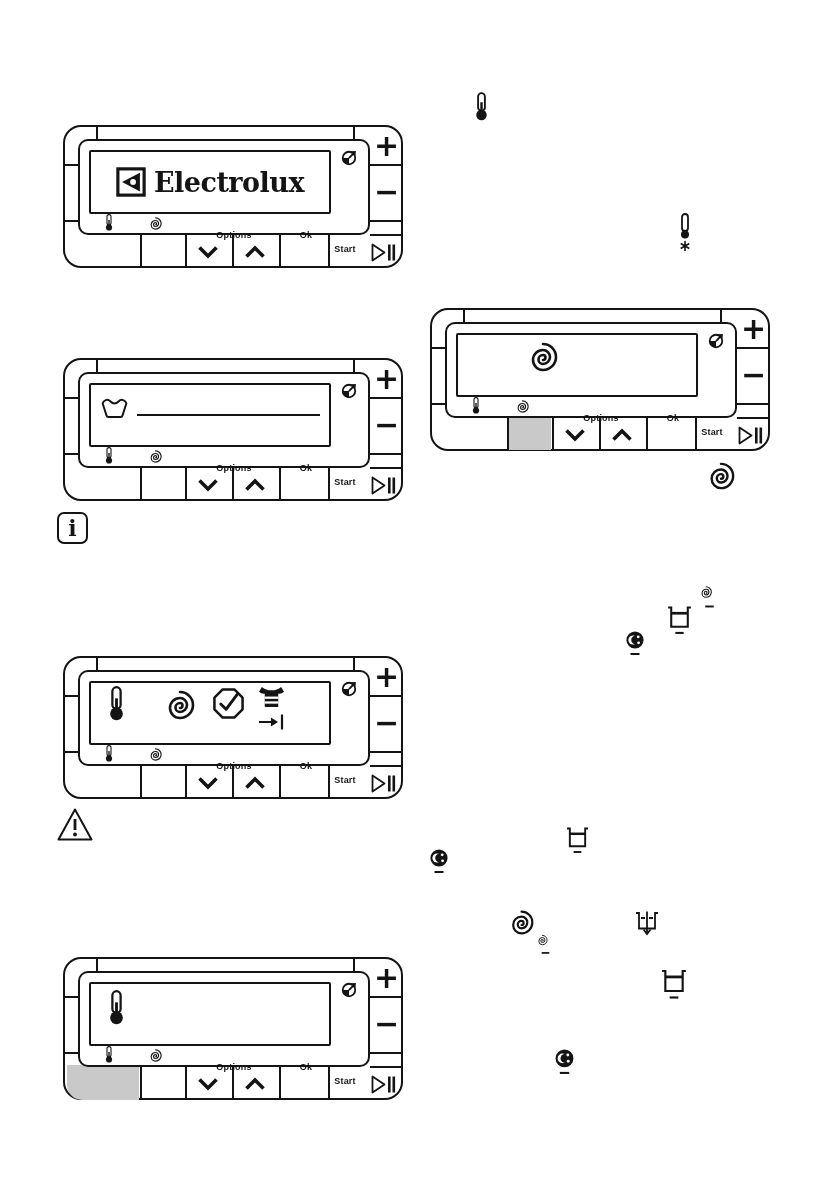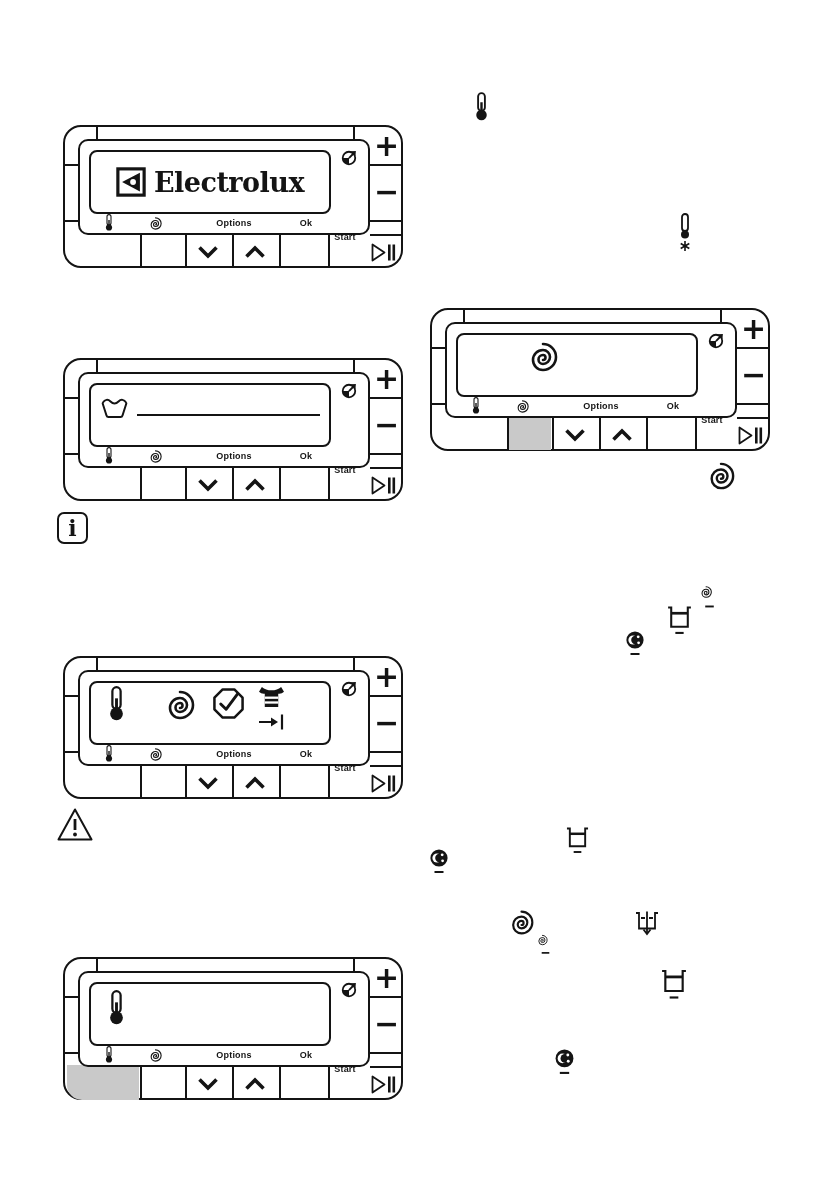--- a/index.html
+++ b/index.html
@@ -5,25 +5,25 @@
   :root{ --ink:#141414; --hl:#c9c9c9; }
   html,body{margin:0;padding:0;background:#fff;}
   #page{position:relative;width:840px;height:1190px;background:#fff;font-family:"Liberation Sans",sans-serif;overflow:hidden;}
   svg{display:block;color:var(--ink);}
 
   
   .panel{position:absolute;width:340px;height:143px;border:2px solid var(--ink);border-radius:18px;background:#fff;box-sizing:border-box;}
   .p-a{left:63px;top:125px;} .p-b{left:63px;top:358px;} .p-c{left:430px;top:308px;}
   .p-d{left:63px;top:656px;} .p-e{left:63px;top:957px;}
   .module{position:absolute;left:13px;top:12px;width:292px;height:96px;border:2px solid var(--ink);border-radius:10px;box-sizing:border-box;background:#fff;}
-  .screen{position:absolute;left:9px;top:9px;width:242px;height:64px;border:2px solid var(--ink);border-radius:8px;box-sizing:border-box;overflow:hidden;}
+  .screen{position:absolute;left:9px;top:9px;width:242px;height:64px;border:2px solid var(--ink);border-radius:2px;box-sizing:border-box;overflow:hidden;}
   .time-ic{position:absolute;left:261px;top:8px;width:17px;height:17px;}
   .lr-t{position:absolute;left:24px;top:73px;width:10px;height:17px;}
   .lr-s{position:absolute;left:69px;top:76px;width:13px;height:13px;}
-  .lbl{position:absolute;font-size:9px;font-weight:bold;color:var(--ink);letter-spacing:.2px;text-align:center;}
+  .lbl{position:absolute;font-size:9px;font-weight:bold;color:var(--ink);letter-spacing:.2px;text-align:center;margin-top:12px;}
   .lr-options{left:122px;top:77px;width:64px;}
   .lr-ok{left:206px;top:77px;width:40px;}
   .lr-start{left:242px;top:91px;width:46px;}
   .tickv{position:absolute;top:-1px;width:2px;height:14px;background:var(--ink);}
   .tv1{left:31px;} .tv2{left:288px;}
   .tickh{position:absolute;left:-1px;width:15px;height:2px;background:var(--ink);}
   .th1{top:37px;} .th2{top:93px;}
   .rd{position:absolute;left:305px;width:33px;height:2px;background:var(--ink);}
   .rd1{top:37px;} .rd2{top:93px;} .rd3{top:107px;}
   .bd{position:absolute;top:106px;width:2px;height:35px;background:var(--ink);}

